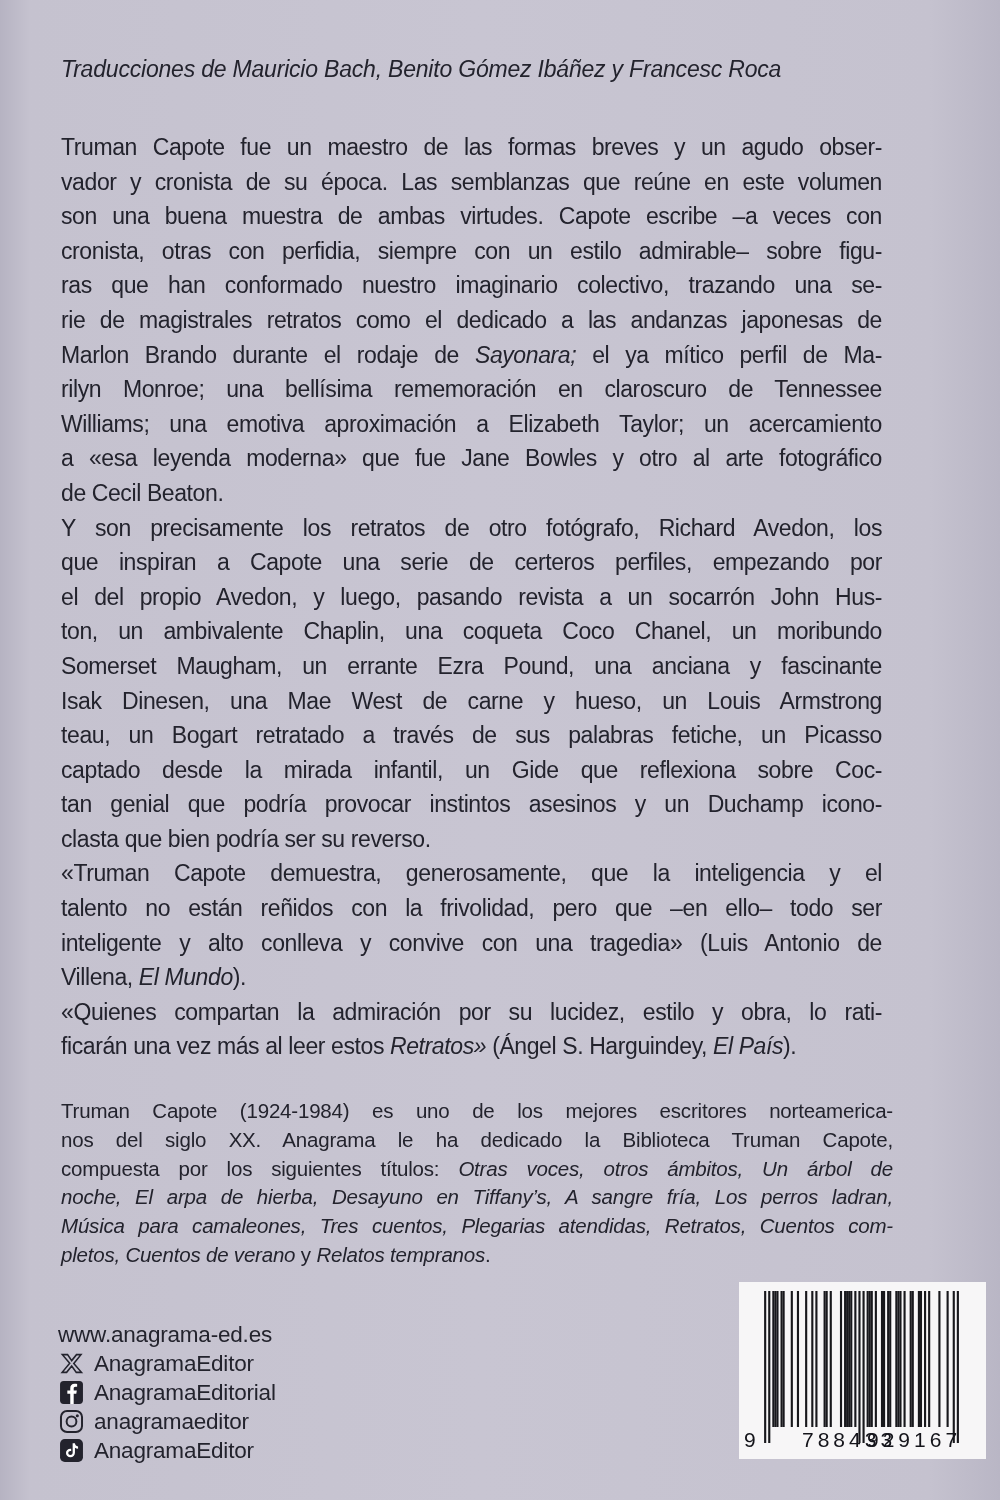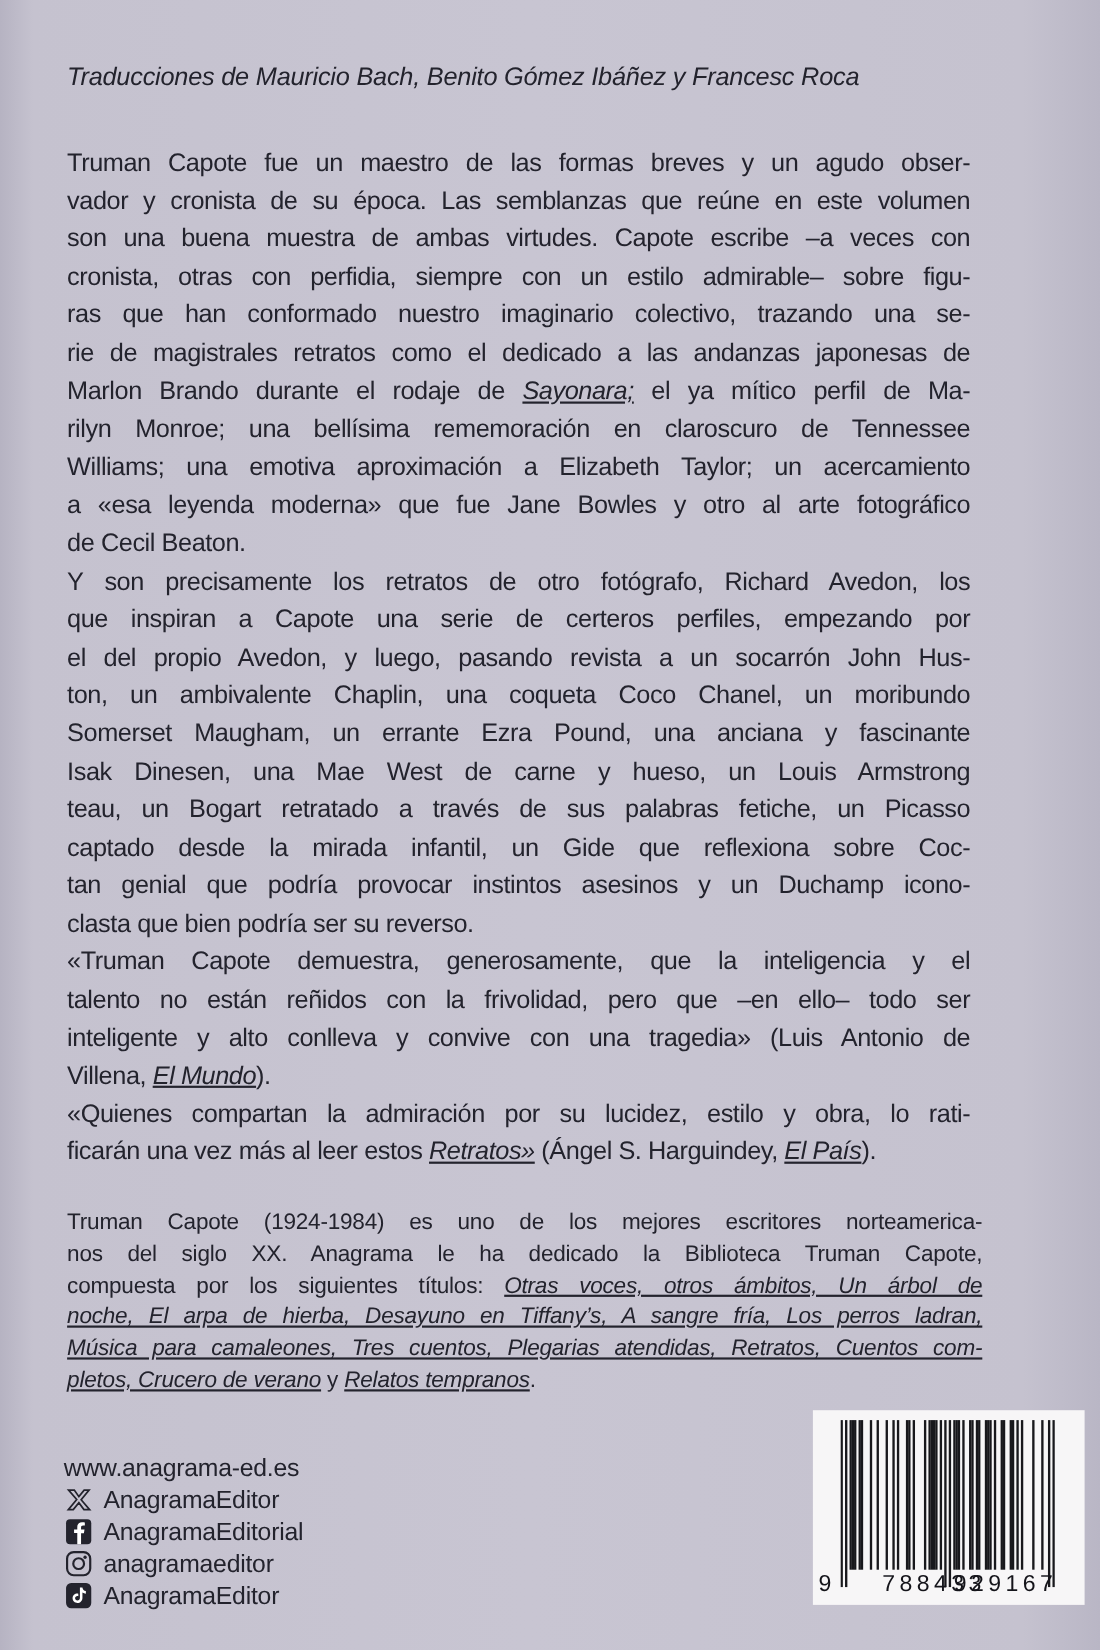--- a/index.html
+++ b/index.html
@@ -7,21 +7,21 @@
   .cover{
     position:relative;width:1000px;height:1500px;overflow:hidden;
     background:linear-gradient(90deg,#b6b3c2 0,#c5c2cf 30px,#c8c5d2 480px,#c5c2cf 930px,#b9b6c5 1000px);
     font-family:"Liberation Sans",sans-serif;color:#23232d;
   }
   .translators{position:absolute;left:61px;top:56px;width:840px;font-size:23px;letter-spacing:-0.2px;font-style:italic;}
   .synopsis{position:absolute;left:61px;top:130px;width:821px;font-size:23px;line-height:34.6px;letter-spacing:-0.4px;}
   .bio{position:absolute;left:61px;top:1097px;width:832px;font-size:20.5px;line-height:28.8px;letter-spacing:-0.2px;}
   .line{text-align:justify;text-align-last:justify;}
   .line.last{text-align:left;text-align-last:auto;}
-  em{font-style:italic;text-decoration:underline;}
+  em{font-style:italic;}
   .footer{position:absolute;left:58px;top:1320px;}
   .frow{display:flex;align-items:center;height:29px;font-size:22.5px;letter-spacing:-0.2px;}
   .frow .ic{flex:0 0 26px;width:26px;height:26px;margin-right:10px;display:flex;align-items:center;justify-content:center;}
   .frow.website{padding-left:0;}
   .barcode{position:absolute;left:739px;top:1282px;width:247px;height:177px;background:#f7f6f7;}
   .bars{position:absolute;left:25px;top:9px;line-height:0;}
   .bdigits span{position:absolute;font-size:21px;color:#14141a;}
   #bd-first{left:5px;top:146px;width:20px;text-align:left;}
   #bd-left{left:31px;top:146px;width:88px;text-align:center;letter-spacing:4px;margin-left:32px;}
   #bd-right{left:128px;top:146px;width:91px;text-align:center;letter-spacing:4px;}
@@ -71,21 +71,21 @@
       </div>
     </div>
 
   <div class="bio" id="bio">
       <div>
         <div class="line" style="">Truman Capote (1924-1984) es uno de los mejores escritores norteamerica-</div>
         <div class="line" style="">nos del siglo XX. Anagrama le ha dedicado la Biblioteca Truman Capote,</div>
         <div class="line" style="">compuesta por los siguientes títulos: <em>Otras voces, otros ámbitos, Un árbol de</em></div>
         <div class="line" style=""><em>noche, El arpa de hierba, Desayuno en Tiffany’s, A sangre fría, Los perros ladran,</em></div>
         <div class="line" style=""><em>Música para camaleones, Tres cuentos, Plegarias atendidas, Retratos, Cuentos com-</em></div>
-        <div class="line last" style=""><em>pletos, Crucero de verano</em> y <em>Relatos tempranos</em>.</div>
+        <div class="line last" style=""><em>pletos, Cuentos de verano</em> y <em>Relatos tempranos</em>.</div>
       </div>
     </div>
 
   <div class="footer">
     <div class="frow website">
       <span>www.anagrama-ed.es</span>
     </div>
     <div id="social-list">
         <div class="frow">
           <span class="ic">

